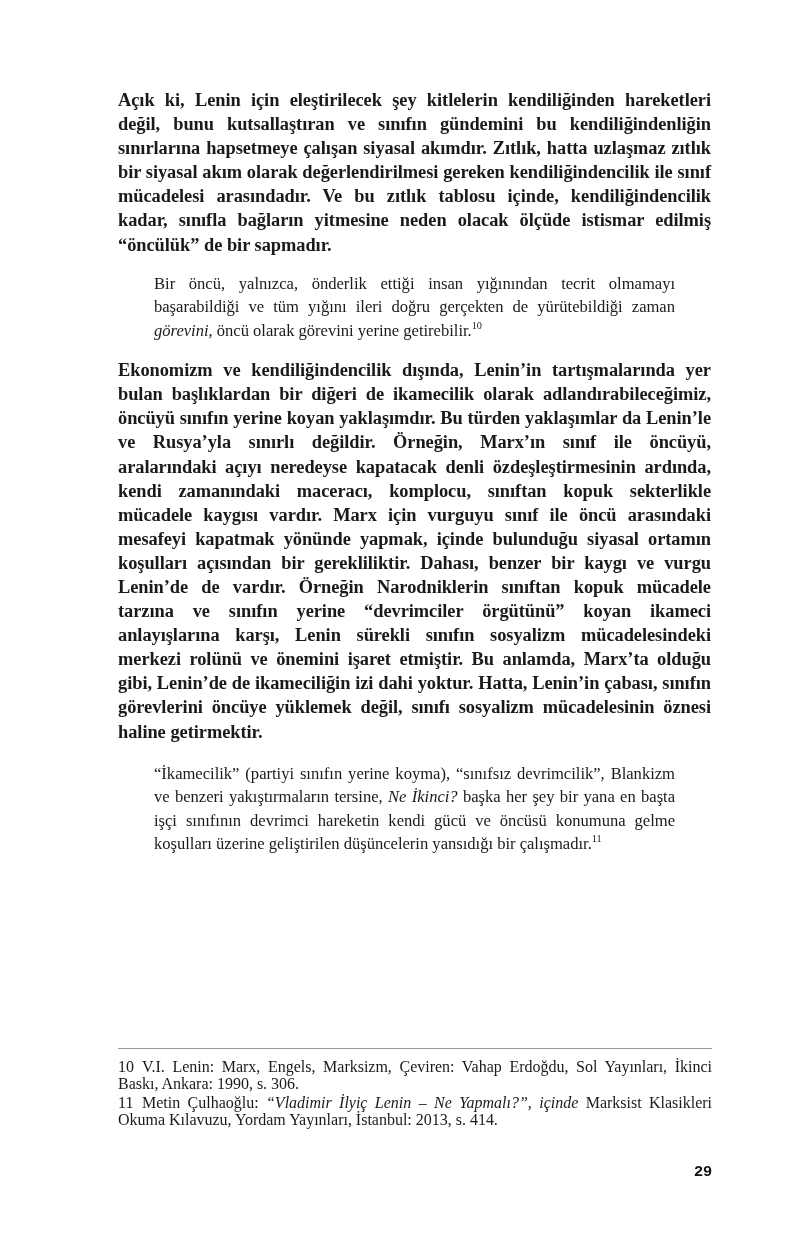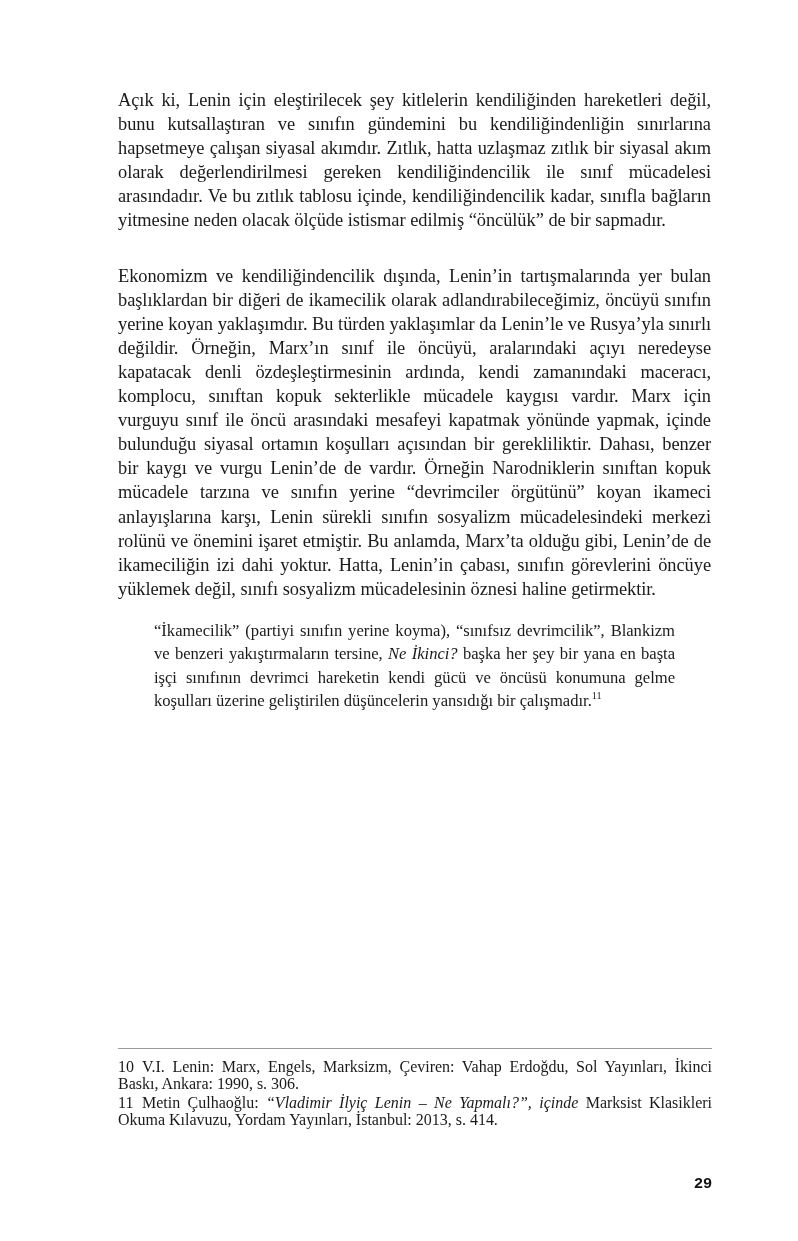--- a/index.html
+++ b/index.html
@@ -34,20 +34,21 @@
     padding: 0;
   }
   .body-par {
     font-size: 18.4px;
     line-height: 24.1px;
     text-align: justify;
     text-justify: inter-word;
     hyphens: manual;
     letter-spacing: -0.05px;
     word-spacing: 0.1px;
+    font-weight: bold;
   }
   .blockquote {
     font-size: 16.6px;
     line-height: 23.5px;
     text-align: justify;
     text-justify: inter-word;
     margin-left: 36px;
     margin-right: 36px;
     letter-spacing: -0.02px;
   }
@@ -97,34 +98,34 @@
   }
   .page-number {
     position: absolute;
     right: 86px;
     top: 1162px;
     font-size: 15.5px;
     font-weight: bold;
     font-family: "Liberation Sans", "DejaVu Sans", sans-serif;
     color: #111111;
     letter-spacing: 0.2px;
-    margin-top: 12px;
   }
 </style>
 </head>
 <body>
 
 <div class="page">
 
   <div class="content">
 
     <p class="body-par">Açık ki, Lenin için eleştirilecek şey kitlelerin kendiliğinden hareketleri değil, bunu kutsallaştıran ve sınıfın gündemini bu kendiliğindenliğin sınırlarına hapsetmeye çalışan siyasal akımdır. Zıtlık, hatta uzlaşmaz zıtlık bir siyasal akım olarak değerlendirilmesi gereken kendiliğindencilik ile sınıf mücadelesi arasındadır. Ve bu zıtlık tablosu içinde, kendiliğindencilik kadar, sınıfla bağların yitmesine neden olacak ölçüde istismar edilmiş “öncülük” de bir sapmadır.</p>
 
     <div class="gap-before-quote"></div>
 
+    <p class="blockquote"><span>Bir öncü, yalnızca, önderlik ettiği insan yığınından tecrit olmamayı başarabildiği ve tüm yığını ileri doğru gerçekten de yürütebildiği zaman </span><i>görevini</i><span>, öncü olarak görevini yerine getirebilir.</span><sup>10</sup></p>
 
     <div class="gap-after-quote"></div>
 
     <p class="body-par">Ekonomizm ve kendiliğindencilik dışında, Lenin’in tartışmalarında yer bulan başlıklardan bir diğeri de ikamecilik olarak adlandırabileceğimiz, öncüyü sınıfın yerine koyan yaklaşımdır. Bu türden yaklaşımlar da Lenin’le ve Rusya’yla sınırlı değildir. Örneğin, Marx’ın sınıf ile öncüyü, aralarındaki açıyı neredeyse kapatacak denli özdeşleştirmesinin ardında, kendi zamanındaki maceracı, komplocu, sınıftan kopuk sekterlikle mücadele kaygısı vardır. Marx için vurguyu sınıf ile öncü arasındaki mesafeyi kapatmak yönünde yapmak, içinde bulunduğu siyasal ortamın koşulları açısından bir gerekliliktir. Dahası, benzer bir kaygı ve vurgu Lenin’de de vardır. Örneğin Narodniklerin sınıftan kopuk mücadele tarzına ve sınıfın yerine “devrimciler örgütünü” koyan ikameci anlayışlarına karşı, Lenin sürekli sınıfın sosyalizm mücadelesindeki merkezi rolünü ve önemini işaret etmiştir. Bu anlamda, Marx’ta olduğu gibi, Lenin’de de ikameciliğin izi dahi yoktur. Hatta, Lenin’in çabası, sınıfın görevlerini öncüye yüklemek değil, sınıfı sosyalizm mücadelesinin öznesi haline getirmektir.</p>
 
     <div class="gap-before-quote2"></div>
 
     <p class="blockquote"><span>“İkamecilik” (partiyi sınıfın yerine koyma), “sınıfsız devrimcilik”, Blankizm ve benzeri yakıştırmaların tersine, </span><i>Ne İkinci?</i><span> başka her şey bir yana en başta işçi sınıfının devrimci hareketin kendi gücü ve öncüsü konumuna gelme koşulları üzerine geliştirilen düşüncelerin yansıdığı bir çalışmadır.</span><sup>11</sup></p>
 
     <div class="gap-after-quote2"></div>

